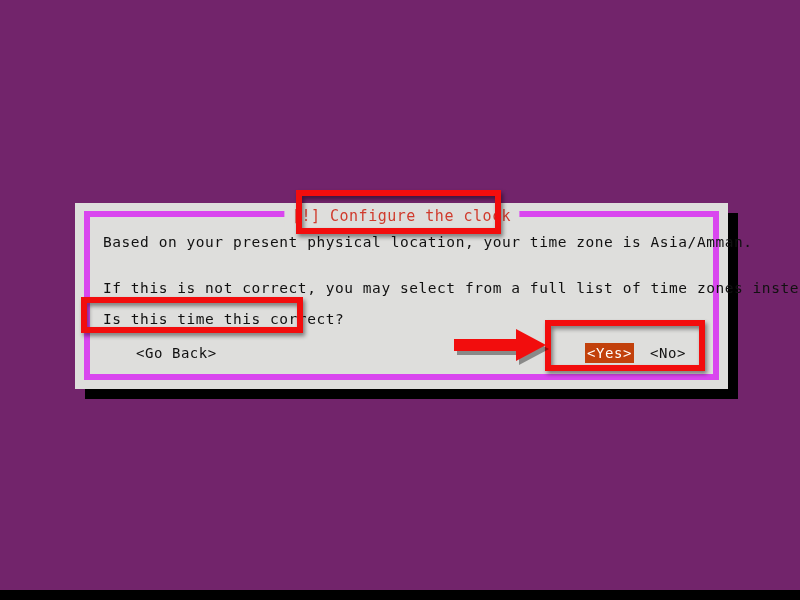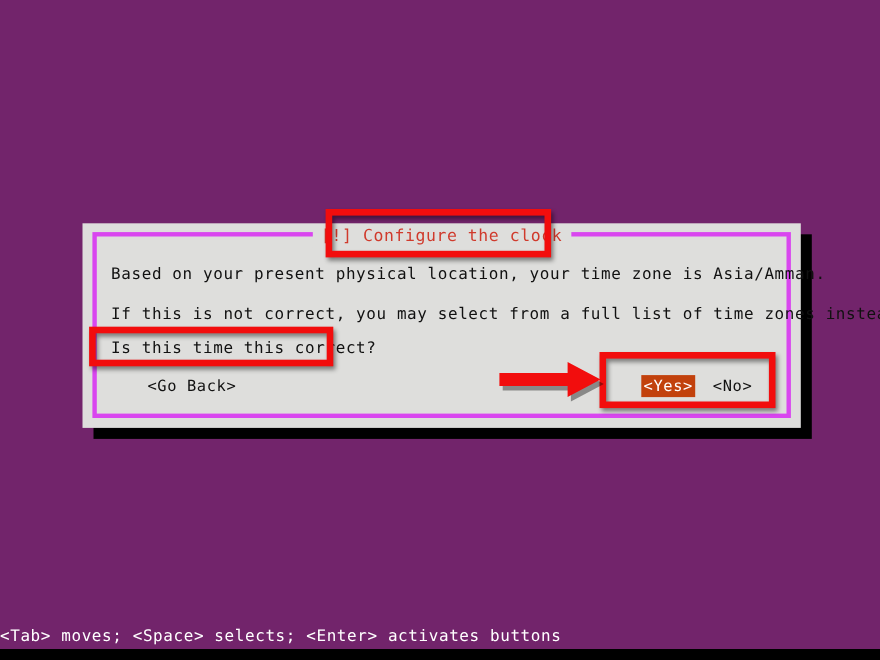--- a/index.html
+++ b/index.html
@@ -39,21 +39,21 @@
     width: 653px;
     height: 186px;
     background: #dededc;
     box-sizing: border-box;
     padding: 8px 9px 9px 9px;
   }
   .dialog-inner {
     position: relative;
     width: 100%;
     height: 100%;
-    border: 4px solid #d946ef;
+    border: 6px solid #d946ef;
     box-sizing: border-box;
     background: #dededc;
     text-decoration: underline;
   }
 
   
   .dialog-title {
     position: absolute;
     top: -11px;
     left: 50%;
@@ -69,21 +69,21 @@
 
   .body-text {
     position: absolute;
     left: 13px;
     color: #111111;
     font-size: 14.5px;
     line-height: 18px;
     letter-spacing: 0.55px;
     white-space: nowrap;
   }
-  .line1 { top: 26px; }
+  .line1 { top: 16px; }
   .line2 { top: 62px; }
   .line3 { top: 93px; }
 
   .btn {
     position: absolute;
     color: #111111;
     font-size: 14px;
     line-height: 18px;
     letter-spacing: 0.55px;
     white-space: nowrap;
@@ -161,21 +161,20 @@
 
       <div class="btn btn-goback">&lt;Go Back&gt;</div>
 
       <div class="btn btn-yes">&lt;Yes&gt;</div>
 
       <div class="btn btn-no">&lt;No&gt;</div>
 
     </div>
   </div>
 
-  <div class="statusbar">&lt;Tab&gt; moves; &lt;Space&gt; selects; &lt;Enter&gt; activates buttons</div>
 
   <div class="bottom-black"></div>
 
   <div class="anno-box anno-title"></div>
   <div class="anno-box anno-question"></div>
   <div class="anno-box anno-buttons"></div>
 
   <svg class="anno-arrow" viewBox="0 0 105 46">
     <g transform="translate(2,3)">
       <path d="M 0 14 L 62 14 L 62 4 L 92 20 L 62 36 L 62 26 L 0 26 Z" fill="rgba(0,0,0,0.38)" transform="translate(3,4)"></path>

